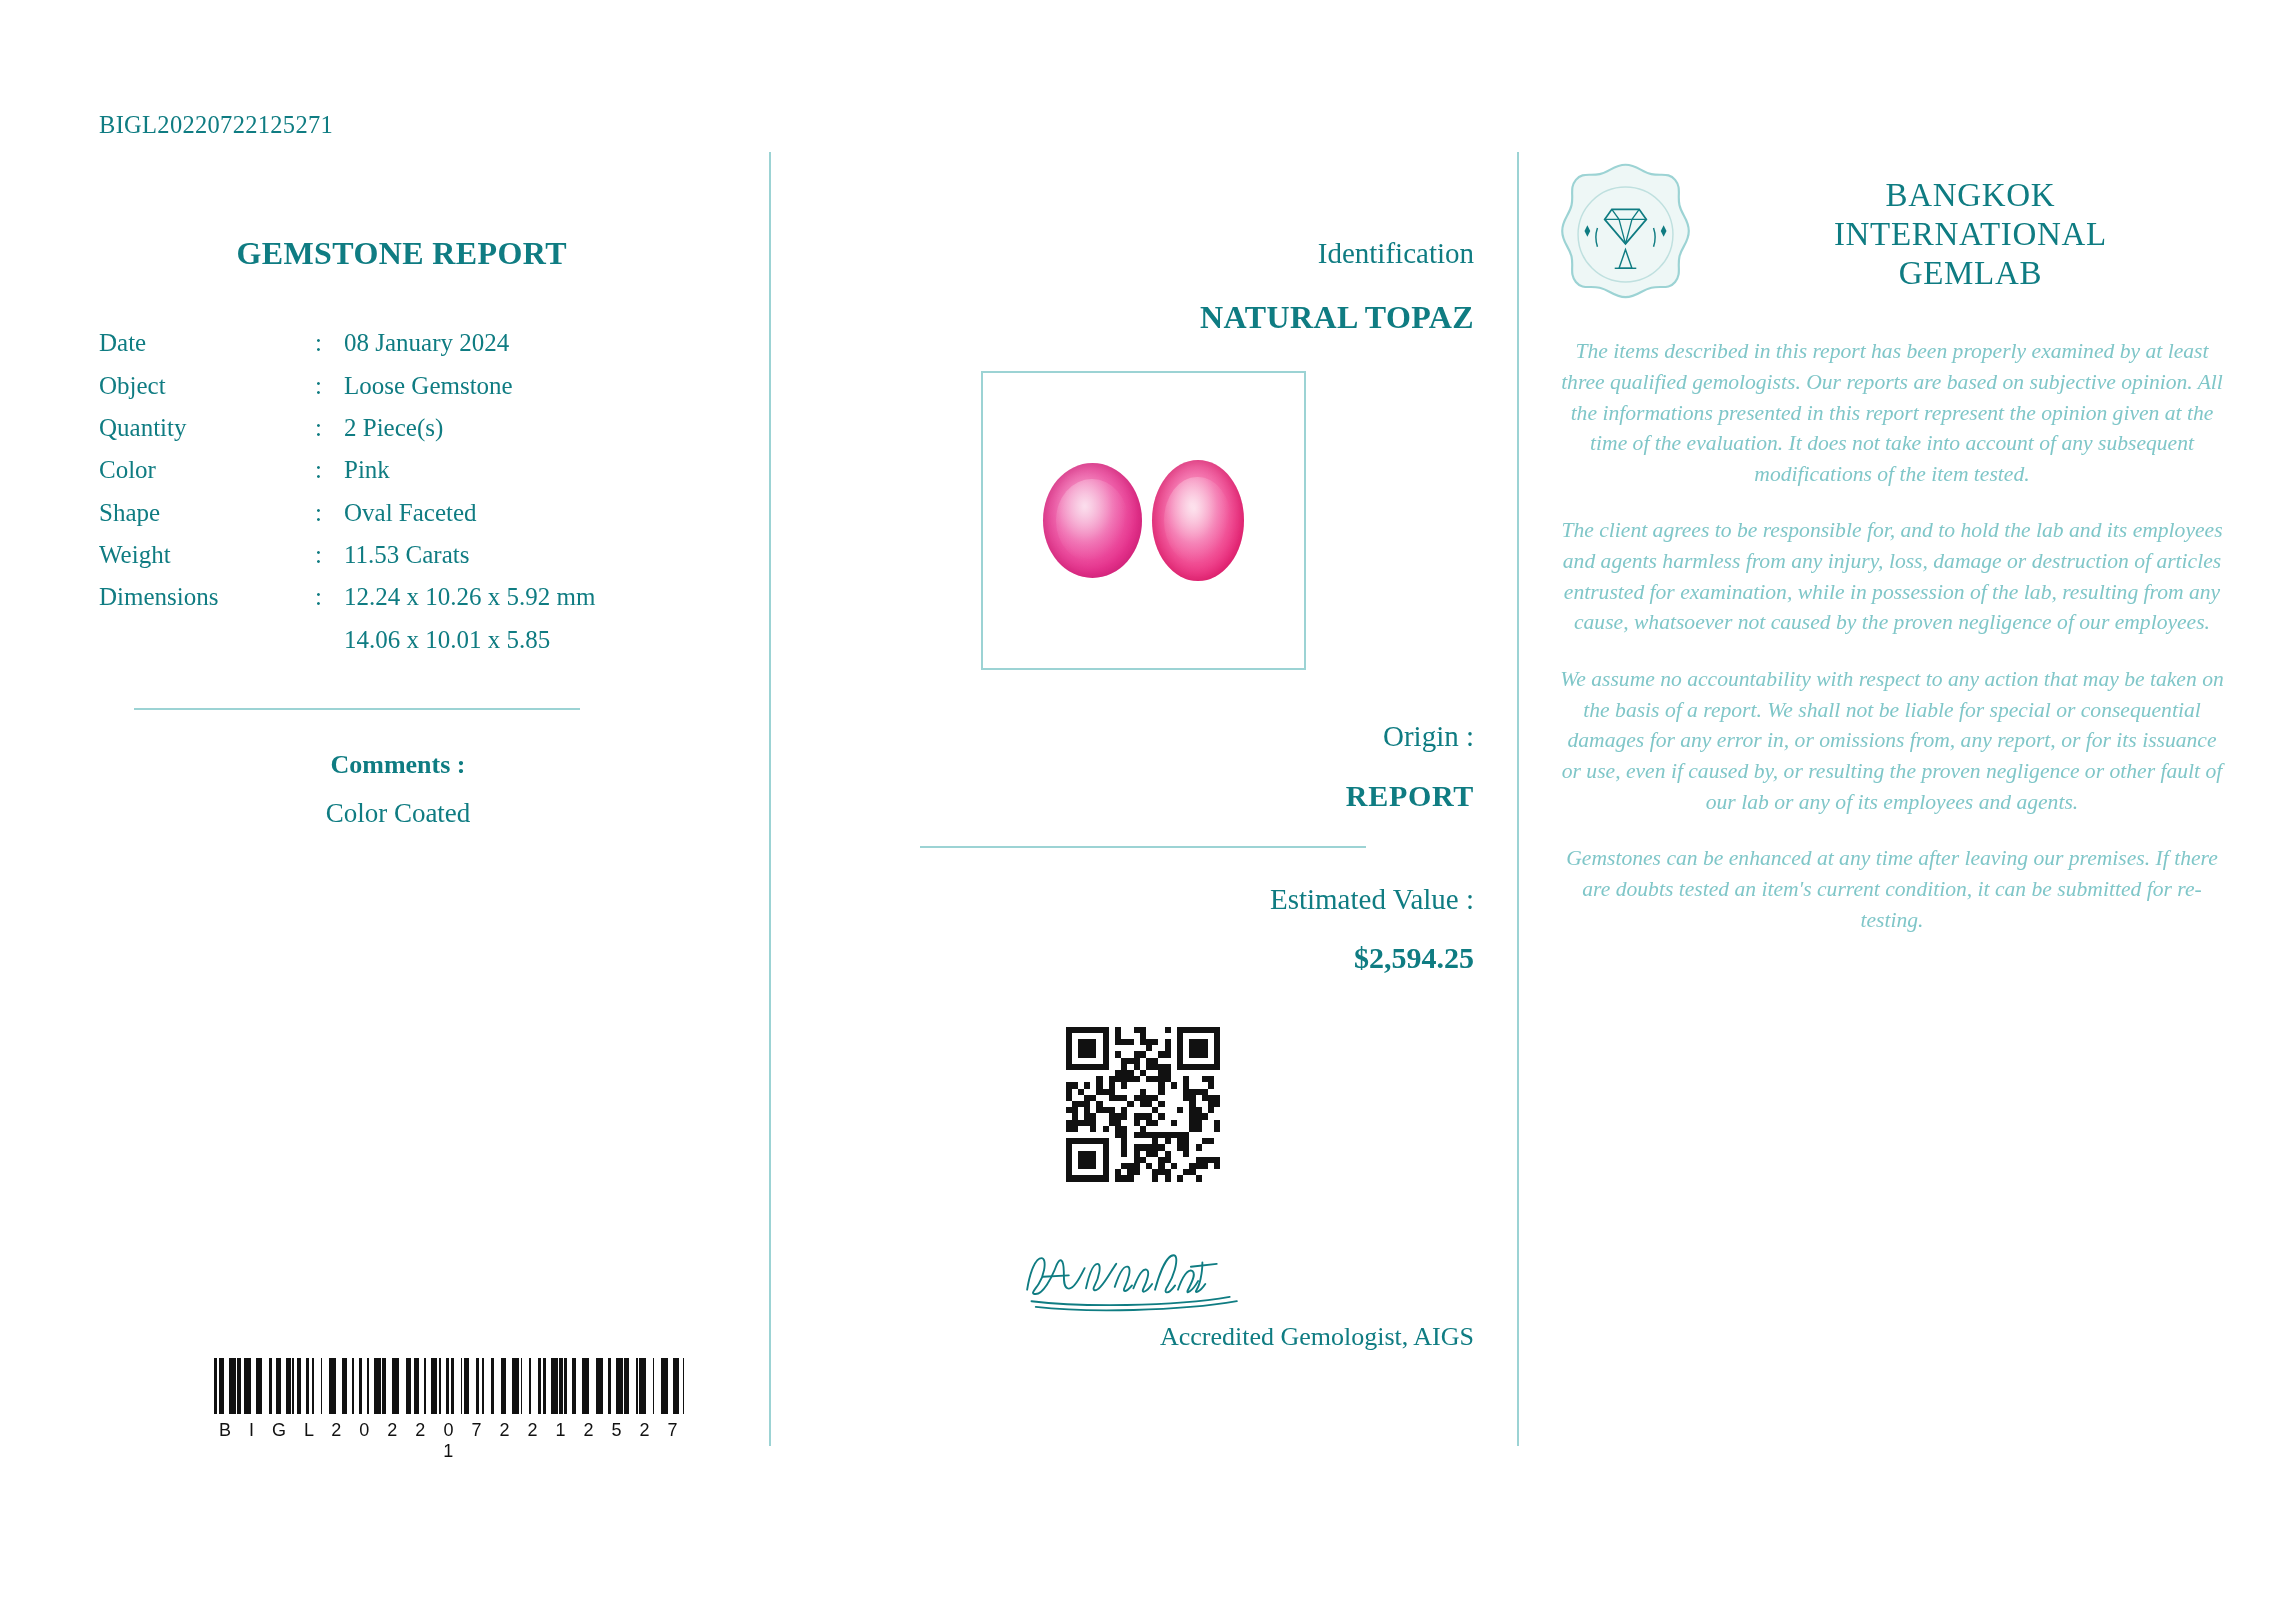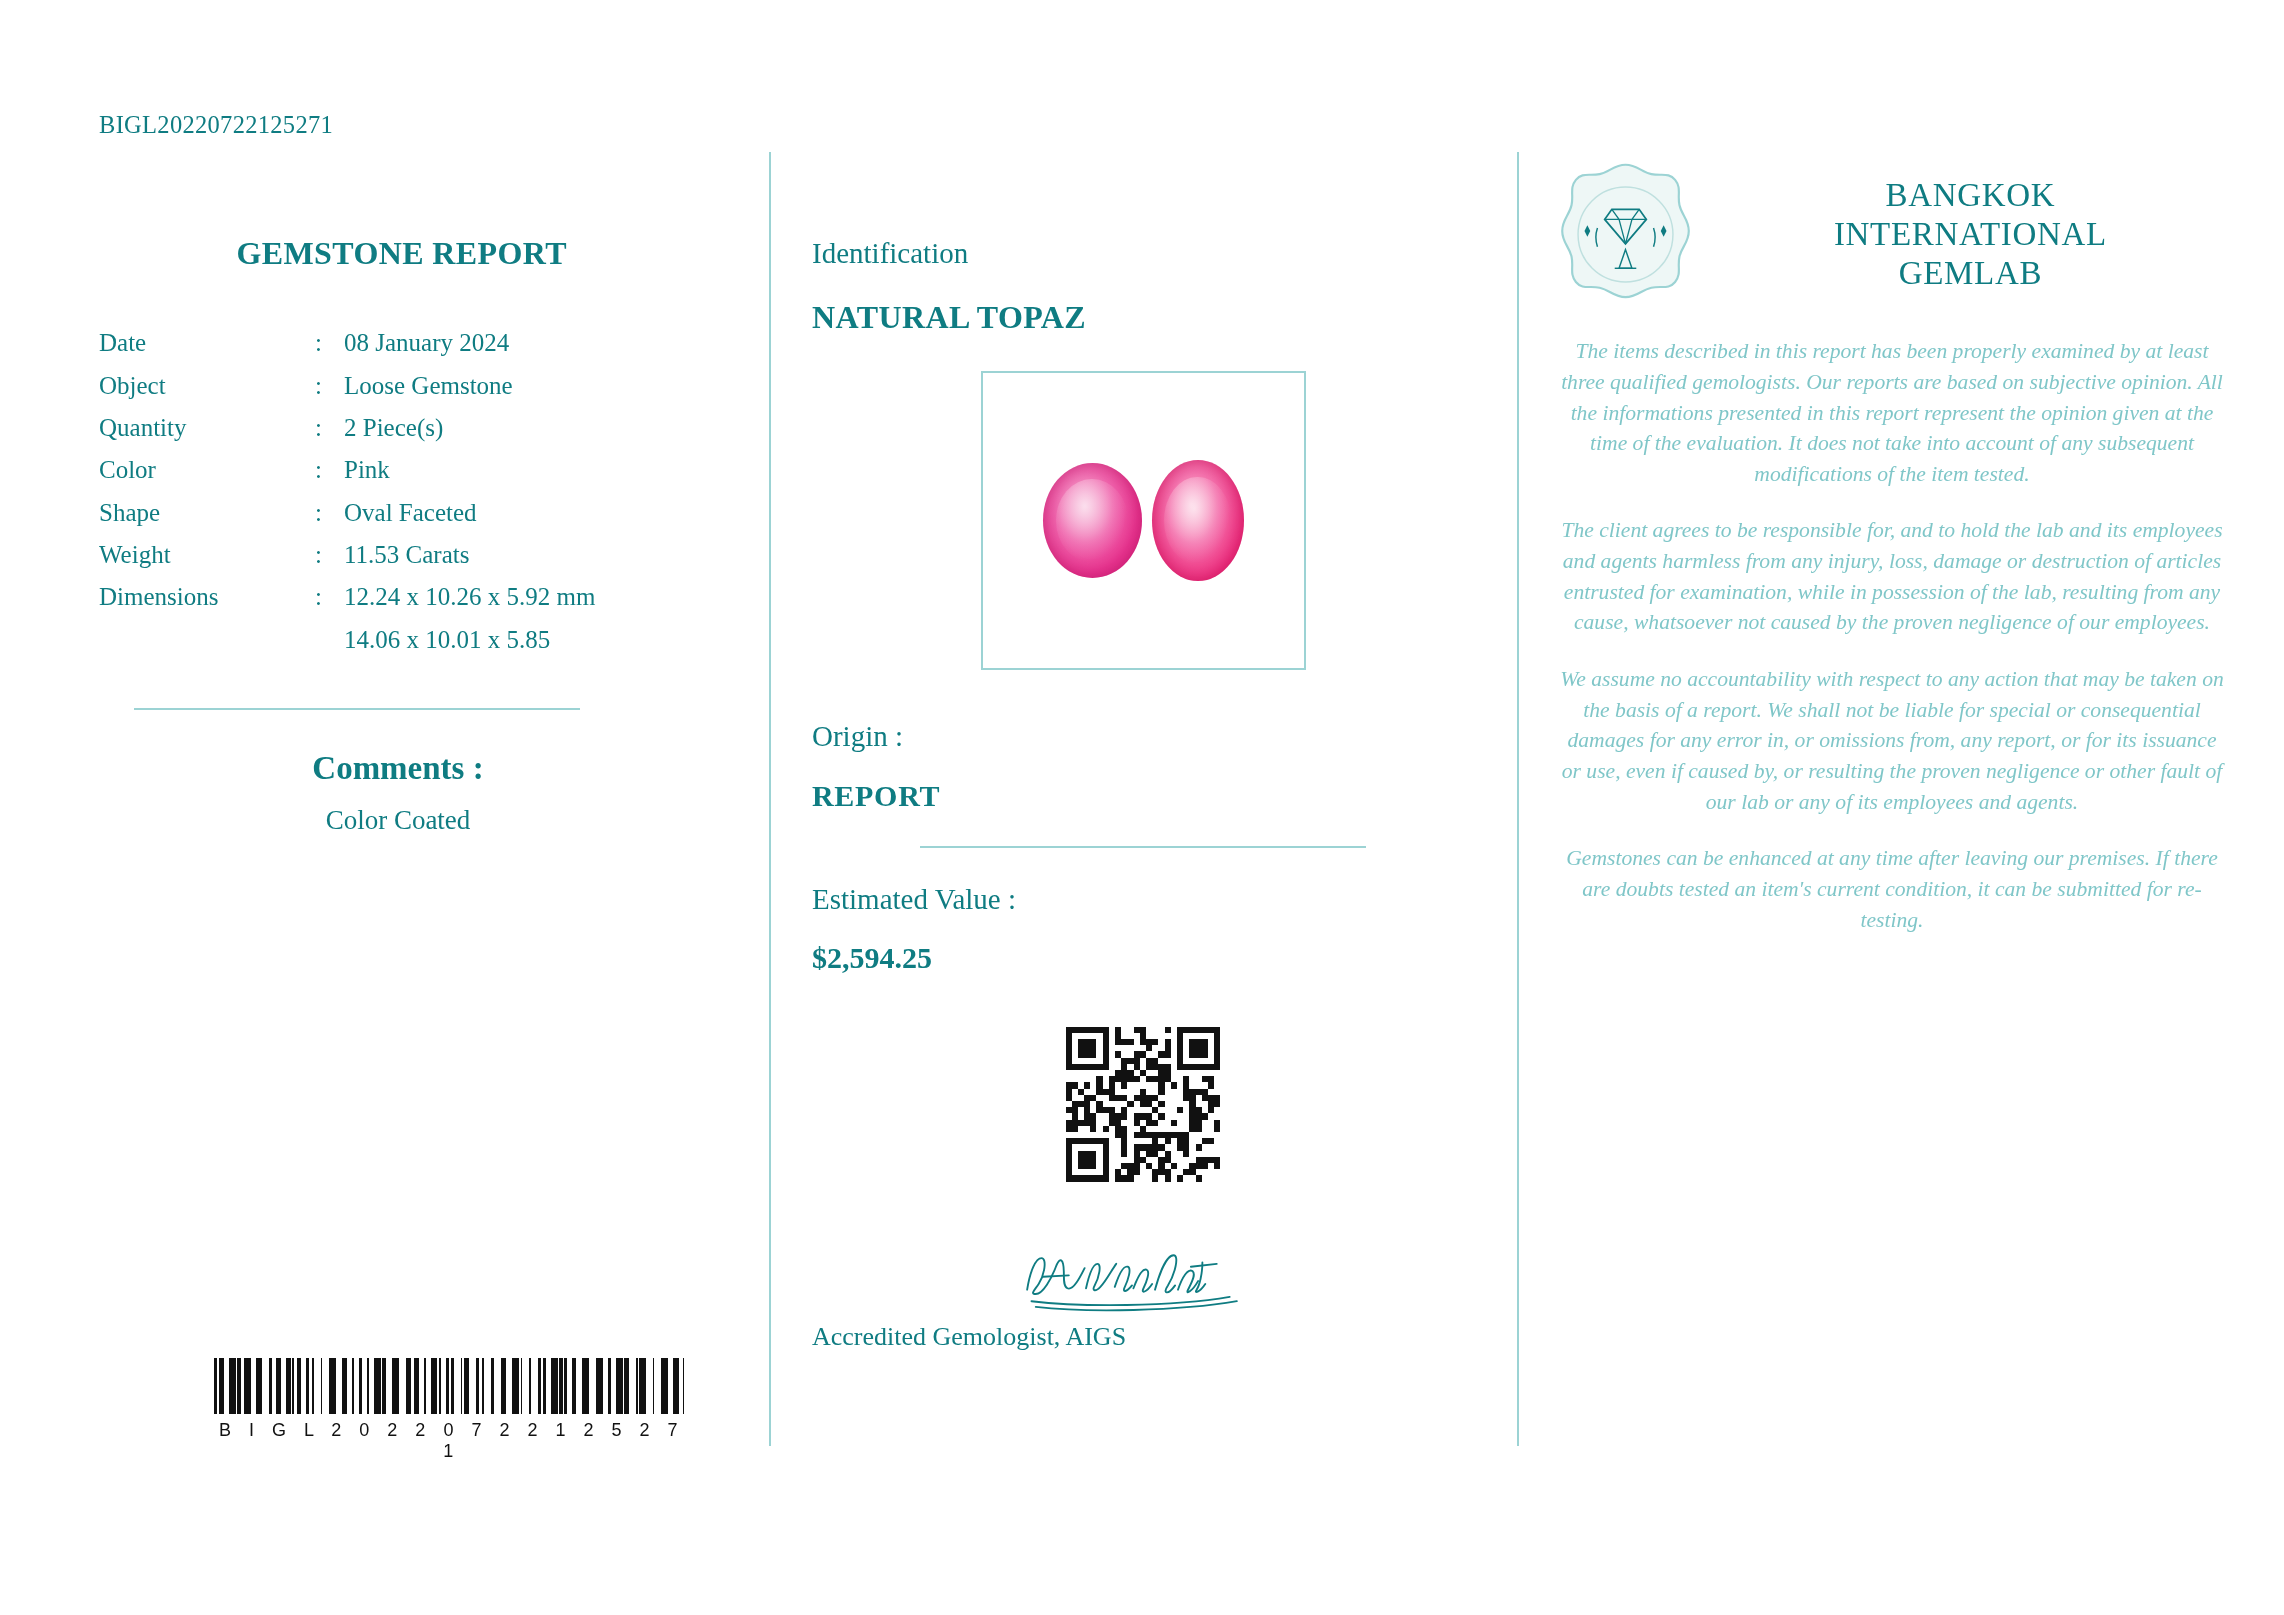--- a/index.html
+++ b/index.html
@@ -90,21 +90,21 @@
 
   .hr-left {
     margin: 47px auto 0 auto;
     width: 446px;
     height: 2.2px;
     background: #9cd3d4;
     margin-left: 35px;
   }
   .comments-title {
     text-align: center;
-    font-size: 33px;
+    font-size: 26px;
     font-weight: bold;
     margin-top: 40px;
     padding-right: 29px;
   }
   .comments-text {
     text-align: center;
     font-size: 27px;
     margin-top: 18px;
     padding-right: 29px;
   }
@@ -135,21 +135,21 @@
     margin-left: 115px;
     width: 475px;
     font-size: 18px;
     letter-spacing: 6.5px;
     color: #111;
     margin-top: 6.5px;
     font-family: "Liberation Sans", sans-serif;
   }
 
   
-  .mid-inner { text-align: left; }
+  .mid-inner { text-align: right; }
   .ident-label {
     font-size: 29px;
     margin-top: 85px;
   }
   .ident-value {
     font-size: 32px;
     font-weight: bold;
     margin-top: 29px;
     letter-spacing: 0.4px;
   }

